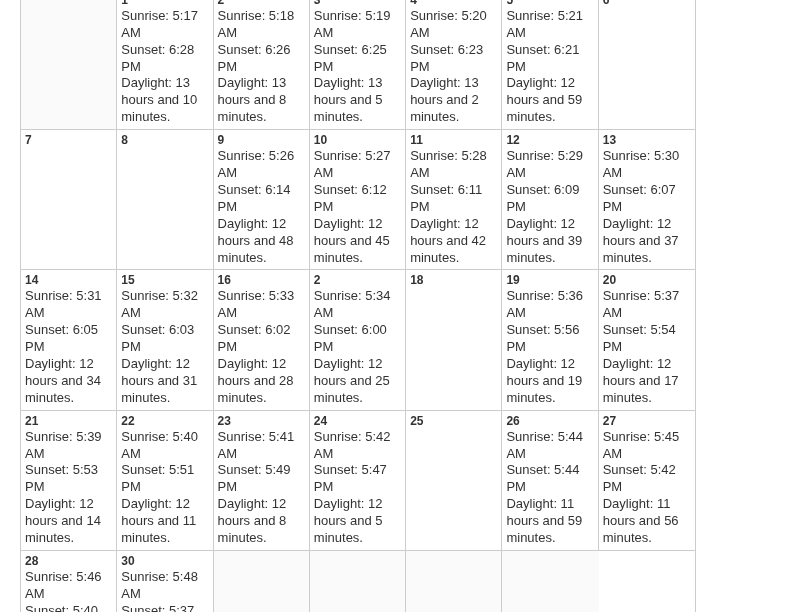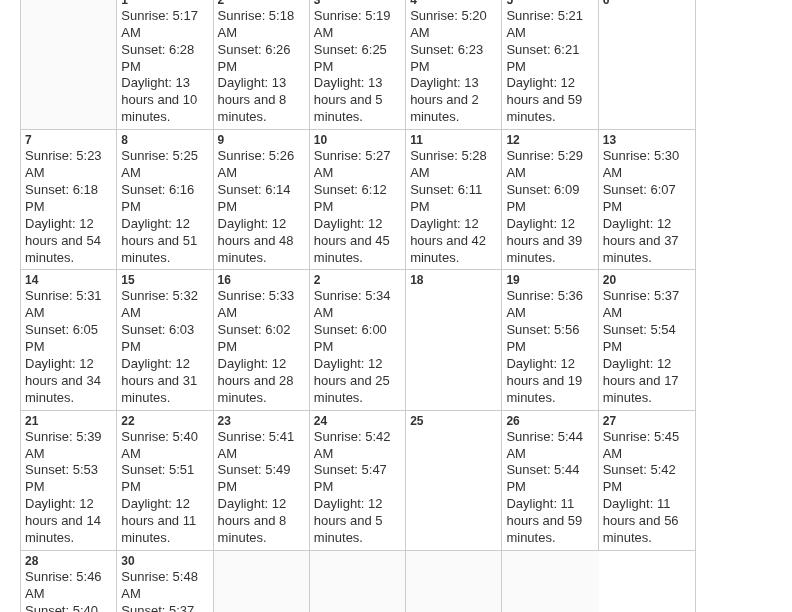--- a/index.html
+++ b/index.html
@@ -161,25 +161,23 @@
             <div class="day-num">5</div>
             <div class="cell-text">Sunrise: 5:21 AM<br>Sunset: 6:21 PM<br>Daylight: 12 hours and 59 minutes.</div>
           </div>
           <div class="cal-cell">
             <div class="day-num">6</div>
           </div>
         </div>
         <div class="cal-row">
           <div class="cal-cell">
             <div class="day-num">7</div>
-            <div class="cell-text">Sunrise: 5:23 AM<br>Sunset: 6:18 PM<br>Daylight: 12 hours and 54 minutes.</div>
           </div>
           <div class="cal-cell">
             <div class="day-num">8</div>
-            <div class="cell-text">Sunrise: 5:25 AM<br>Sunset: 6:16 PM<br>Daylight: 12 hours and 51 minutes.</div>
           </div>
           <div class="cal-cell">
             <div class="day-num">9</div>
             <div class="cell-text">Sunrise: 5:26 AM<br>Sunset: 6:14 PM<br>Daylight: 12 hours and 48 minutes.</div>
           </div>
           <div class="cal-cell">
             <div class="day-num">10</div>
             <div class="cell-text">Sunrise: 5:27 AM<br>Sunset: 6:12 PM<br>Daylight: 12 hours and 45 minutes.</div>
           </div>
           <div class="cal-cell">

